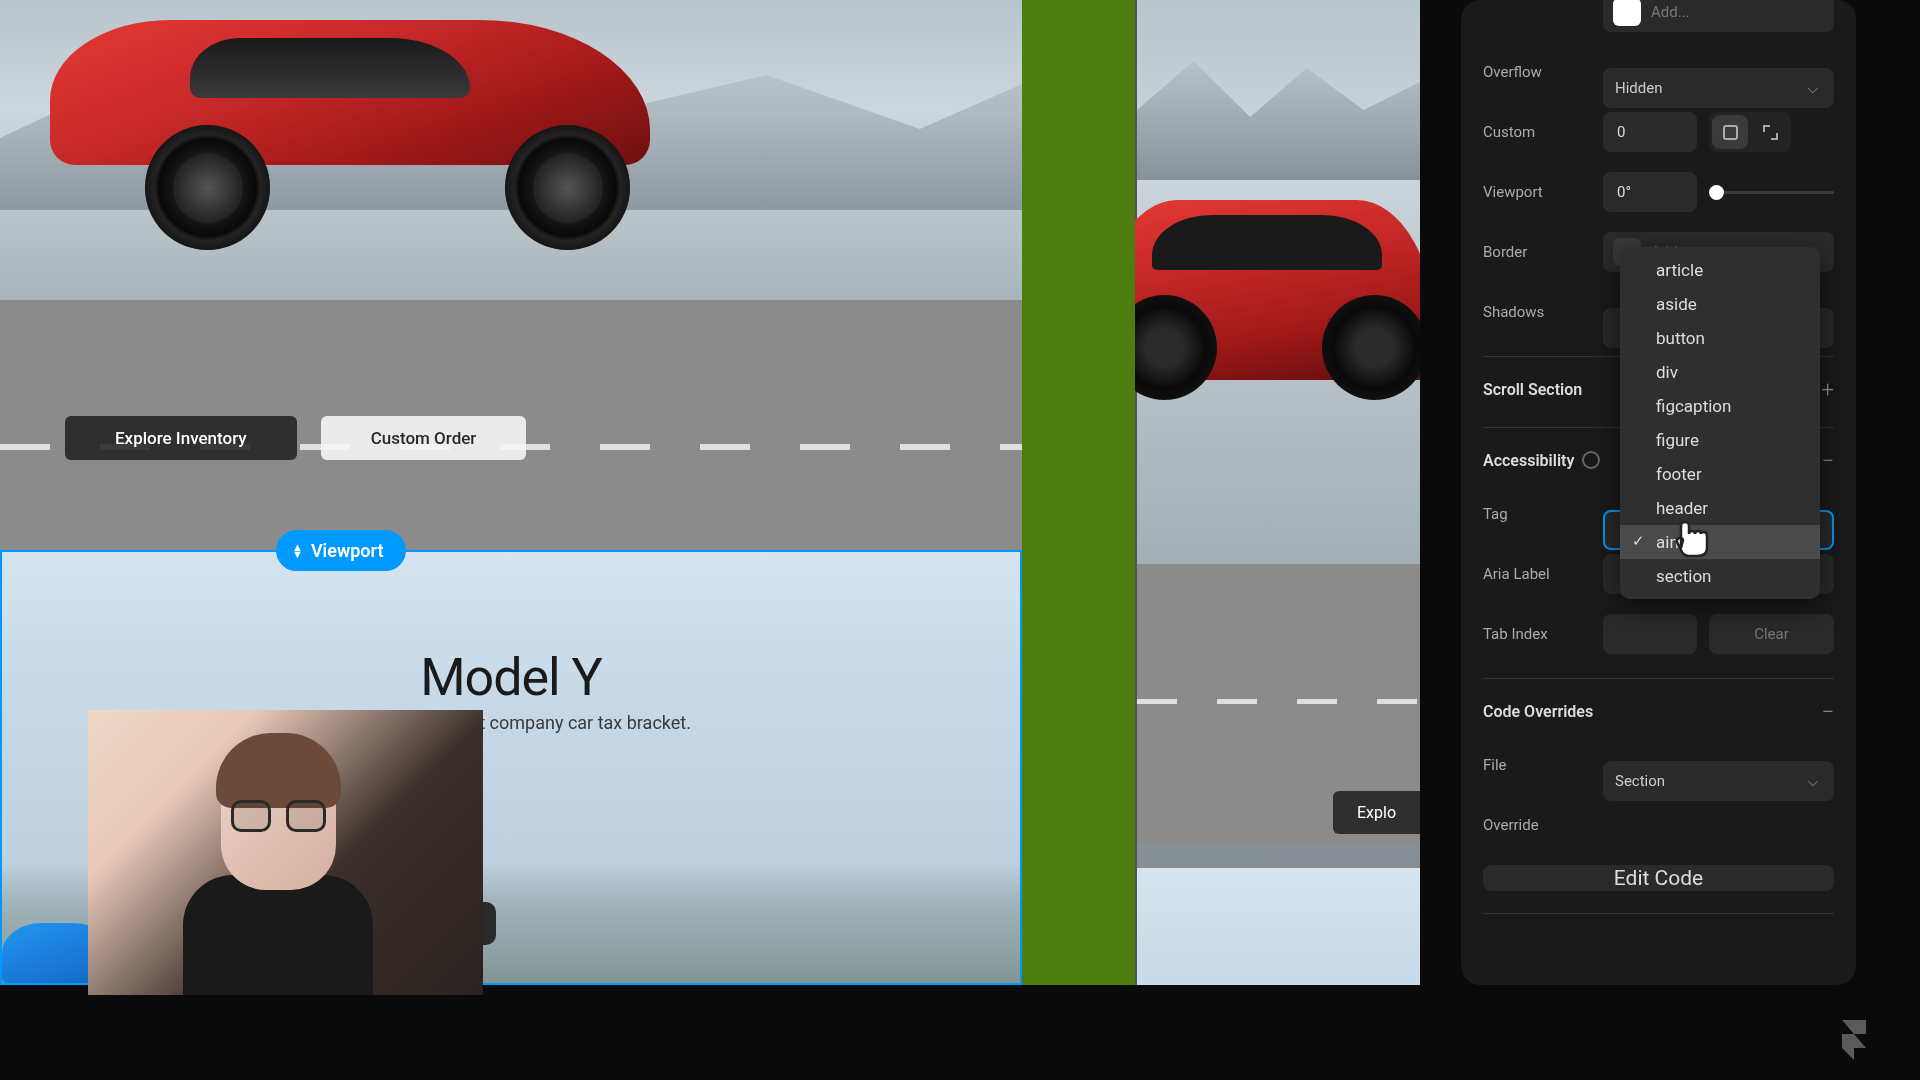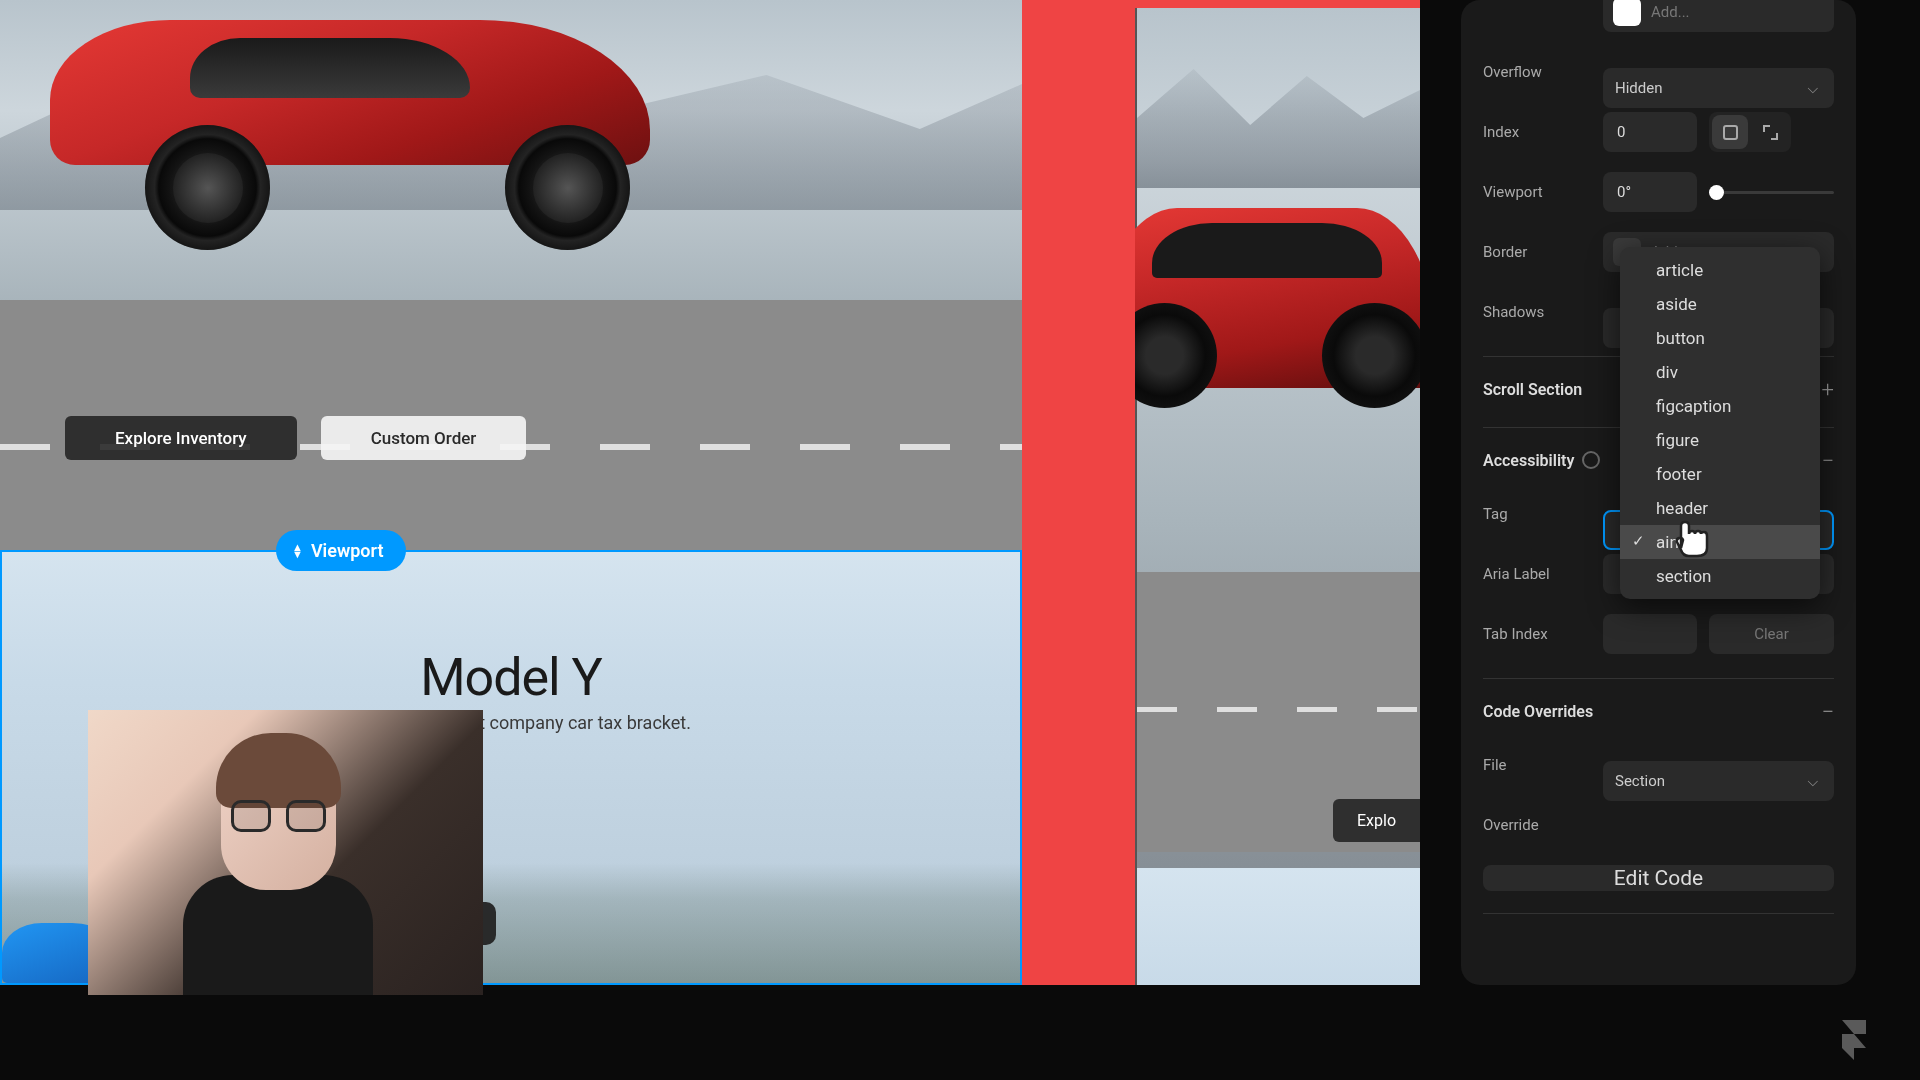--- a/index.html
+++ b/index.html
@@ -1,18 +1,18 @@
 <!DOCTYPE html>
 <html><head>
 <meta charset="utf-8">
 <style>
   * { margin: 0; padding: 0; box-sizing: border-box; font-family: -apple-system, BlinkMacSystemFont, "Segoe UI", Roboto, sans-serif; }
   body { background: #0a0a0a; width: 1920px; height: 1080px; overflow: hidden; position: relative; }
   
-  .canvas-area { position: absolute; left: 0; top: 0; width: 1420px; height: 985px; background: #ef4444; }
+  .canvas-area { position: absolute; left: 0; top: 0; width: 1420px; height: 985px; background: #4d7c0f; }
   
   .preview-left { position: absolute; left: 0; top: 0; width: 1022px; height: 985px; }
   .hero-section { width: 100%; height: 550px; background: linear-gradient(180deg, #b8c4cc 0%, #cdd6dc 20%, #a8b4bb 55%, #8a9299 100%); position: relative; overflow: hidden; }
   .mountains { position: absolute; top: 30px; left: 0; right: 0; height: 180px; background: linear-gradient(180deg, transparent 0%, rgba(120,130,140,0.3) 40%, rgba(100,110,120,0.5) 100%); clip-path: polygon(0 60%, 15% 20%, 30% 50%, 45% 10%, 60% 45%, 75% 25%, 90% 55%, 100% 30%, 100% 100%, 0 100%); }
   .road { position: absolute; bottom: 0; left: 0; right: 0; height: 250px; background: #8b8b8b; }
   .road-line { position: absolute; bottom: 100px; left: 0; right: 0; height: 6px; background: repeating-linear-gradient(90deg, #dfdfdf 0px, #dfdfdf 50px, transparent 50px, transparent 100px); }
   .car { position: absolute; left: 10px; top: -30px; width: 680px; height: 300px; }
   .car-body { position: absolute; top: 50px; left: 40px; width: 600px; height: 145px; background: linear-gradient(160deg, #e53935 0%, #c62828 40%, #a01818 70%, #6d1010 100%); border-radius: 120px 170px 25px 25px / 80px 110px 25px 25px; }
   .car-window { position: absolute; top: 18px; left: 140px; width: 280px; height: 60px; background: linear-gradient(180deg, #1a1a1a 0%, #3a3a3a 100%); border-radius: 50px 80px 10px 10px / 40px 50px 10px 10px; }
   .wheel { position: absolute; width: 125px; height: 125px; background: radial-gradient(circle, #333 20%, #1a1a1a 35%, #0a0a0a 55%, #2a2a2a 60%, #1a1a1a 100%); border-radius: 50%; bottom: 20px; box-shadow: inset 0 0 20px rgba(0,0,0,0.8); }
@@ -40,21 +40,21 @@
   .hair { position: absolute; top: -12px; left: -5px; width: 125px; height: 75px; background: #6b4a3a; border-radius: 55px 55px 15px 15px; }
   .glasses { position: absolute; top: 55px; left: 10px; width: 95px; height: 32px; }
   .lens { position: absolute; width: 40px; height: 32px; border: 3px solid #2a2a2a; border-radius: 10px; background: rgba(30,30,30,0.1); }
   .lens-l { left: 0; } .lens-r { right: 0; }
   .torso { width: 190px; height: 120px; background: #1a1a1a; border-radius: 50px 50px 0 0; margin-top: -15px; }
   
   .zoom-control { position: absolute; top: 902px; left: 415px; background: rgba(35,35,35,0.95); padding: 11px 16px; border-radius: 10px; display: flex; align-items: center; gap: 16px; color: #fff; font-size: 18px; z-index: 15; }
   .zoom-chevron { font-size: 13px; color: #888; }
   
   .preview-right { position: absolute; left: 1135px; top: 0; width: 285px; height: 985px; overflow: hidden; }
-  .preview-right-hero { width: 100%; height: 1024px; background: linear-gradient(180deg, #b8c4cc 0%, #cdd6dc 15%, #a8b4bb 50%, #8a9299 80%, #7a8289 100%); position: relative; border-left: 2px solid #555; margin-top: 8px; }
+  .preview-right-hero { width: 100%; height: 1024px; background: linear-gradient(180deg, #b8c4cc 0%, #cdd6dc 15%, #a8b4bb 50%, #8a9299 80%, #7a8289 100%); position: relative; border-left: 2px solid #555; }
   .pr-mountains { position: absolute; top: 40px; left: 0; right: 0; height: 140px; background: linear-gradient(180deg, transparent 0%, rgba(110,120,130,0.4) 50%, rgba(90,100,110,0.6) 100%); clip-path: polygon(0 50%, 20% 15%, 40% 55%, 60% 20%, 80% 50%, 100% 30%, 100% 100%, 0 100%); }
   .pr-road { position: absolute; bottom: 180px; left: 0; right: 0; height: 280px; background: #8b8b8b; }
   .pr-road-line { position: absolute; bottom: 320px; left: 0; right: 0; height: 5px; background: repeating-linear-gradient(90deg, #dfdfdf 0px, #dfdfdf 40px, transparent 40px, transparent 80px); }
   .pr-car { position: absolute; left: -40px; top: 150px; width: 380px; height: 310px; }
   .pr-car-body { position: absolute; top: 50px; left: 0; width: 340px; height: 180px; background: linear-gradient(170deg, #e53935 0%, #c62828 35%, #a01818 70%, #5d0d0d 100%); border-radius: 80px 80px 15px 15px / 140px 140px 15px 15px; }
   .pr-car-window { position: absolute; top: 15px; left: 55px; width: 230px; height: 55px; background: #1a1a1a; border-radius: 60px 60px 5px 5px / 40px 40px 5px 5px; }
   .pr-wheel { position: absolute; width: 105px; height: 105px; background: radial-gradient(circle, #2a2a2a 25%, #0a0a0a 55%, #1a1a1a 100%); border-radius: 50%; bottom: 60px; }
   .pr-wheel-l { left: 15px; } .pr-wheel-r { left: 225px; }
   .pr-btn { position: absolute; bottom: 190px; right: 0; background: rgba(30,30,30,0.85); color: #fff; padding: 12px 24px; border-radius: 6px 0 0 6px; font-size: 16px; }
   .preview-right-s2 { position: absolute; top: 868px; width: 100%; height: 117px; background: linear-gradient(180deg, #d5e4ef, #c8dae8); border-left: 2px solid #555; }
@@ -184,21 +184,21 @@
   </div>
   
   <div class="prop-row">
     <div class="prop-label">Overflow</div>
     <div class="select-like select-arrow">
       <span>Hidden</span>
     </div>
   </div>
   
   <div class="prop-row">
-    <div class="prop-label">Index</div>
+    <div class="prop-label">Custom</div>
     <input class="prop-input prop-input-sm" value="0" style="">
     <div class="icon-btn-group">
       <div class="icon-btn active">
           <div class="sq-icon"></div>
         </div>
       <div class="icon-btn">
           <div class="corners-icon"></div>
         </div>
     </div>
   </div>

